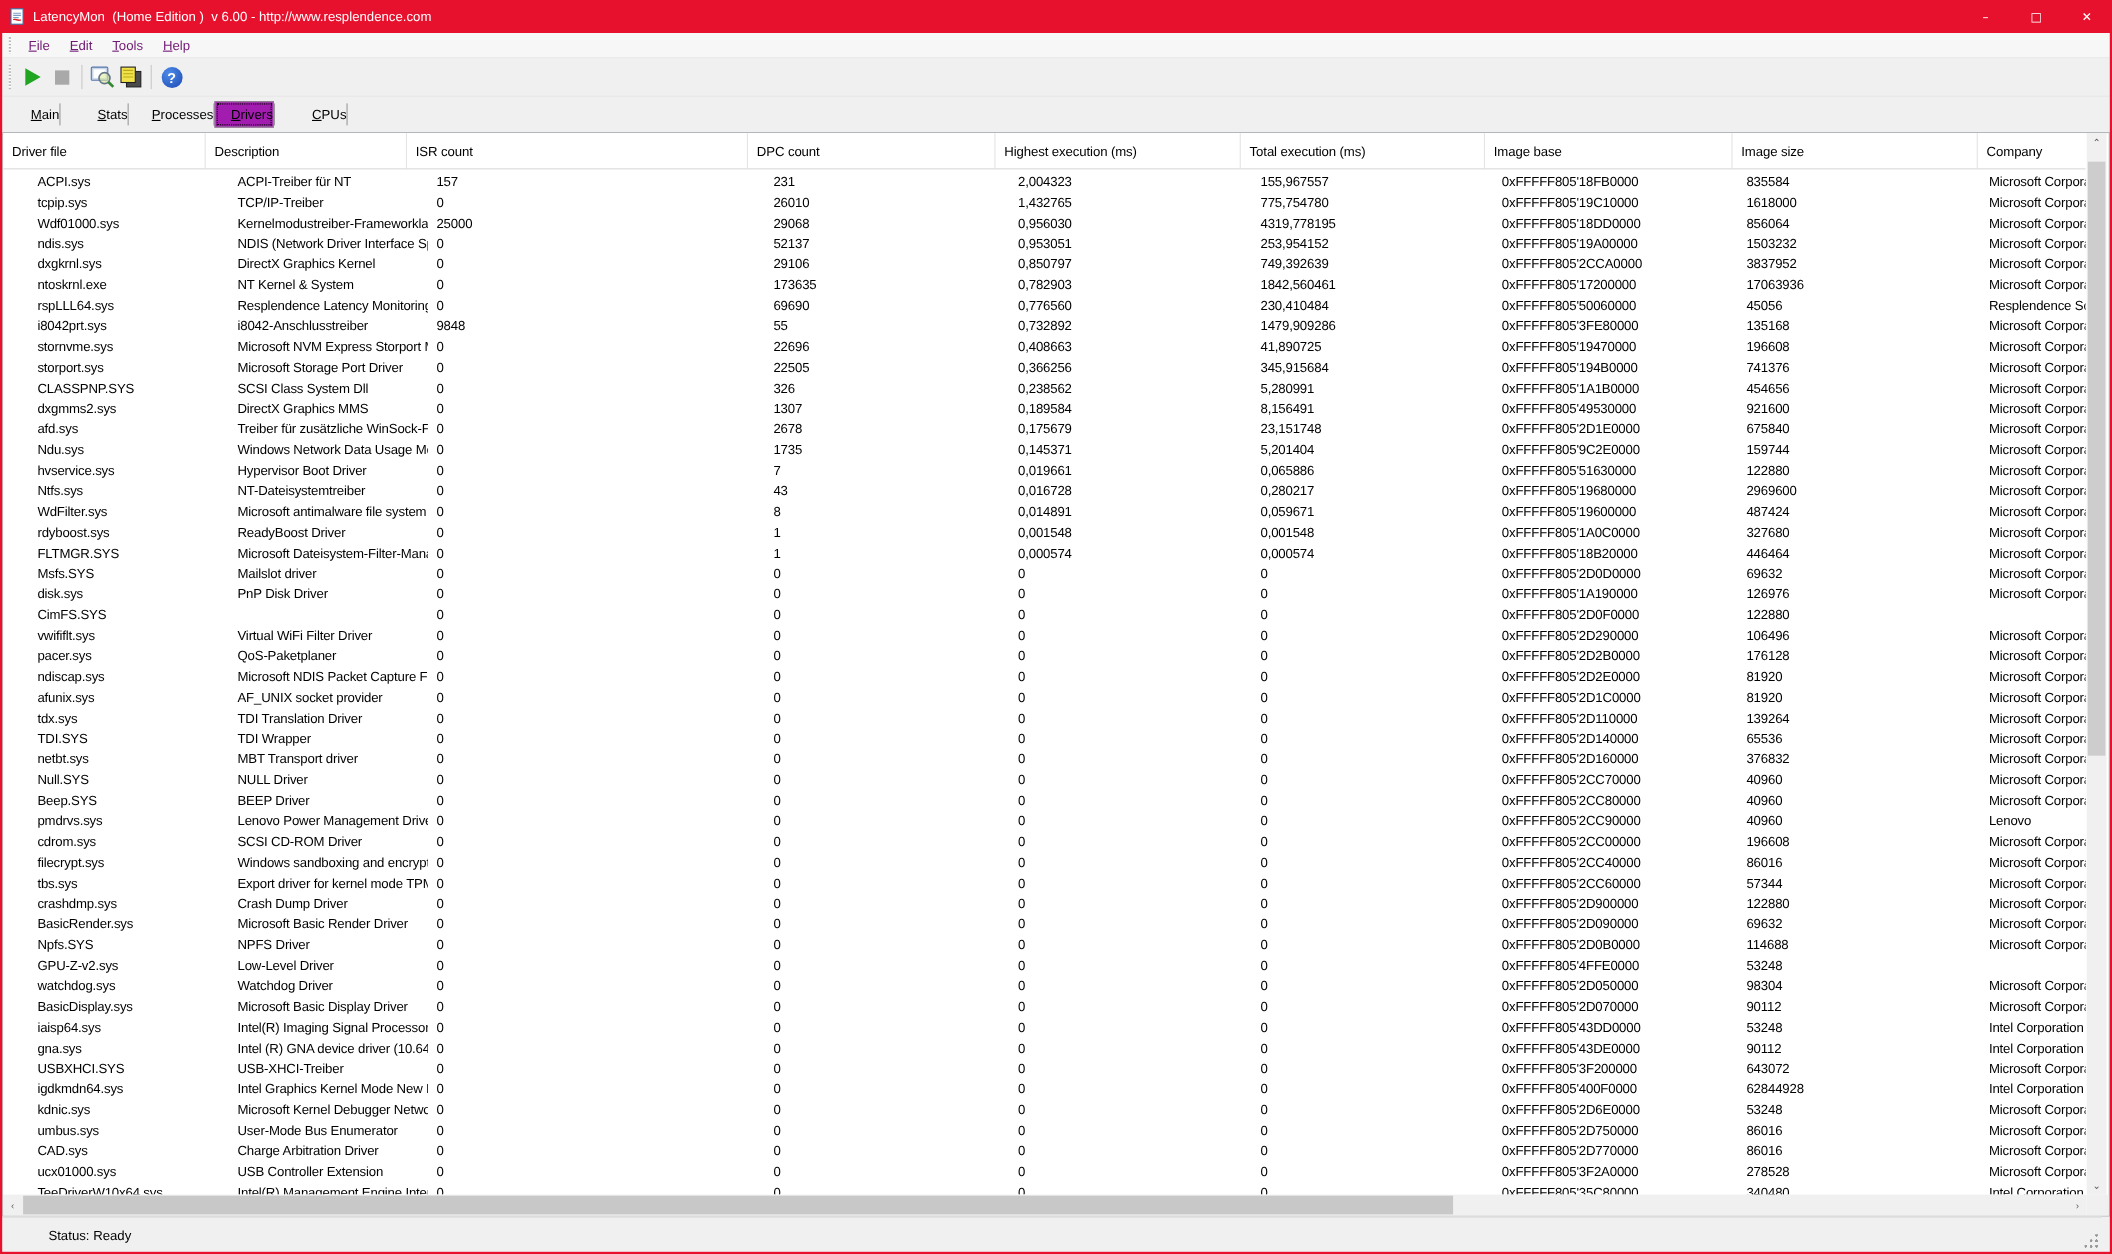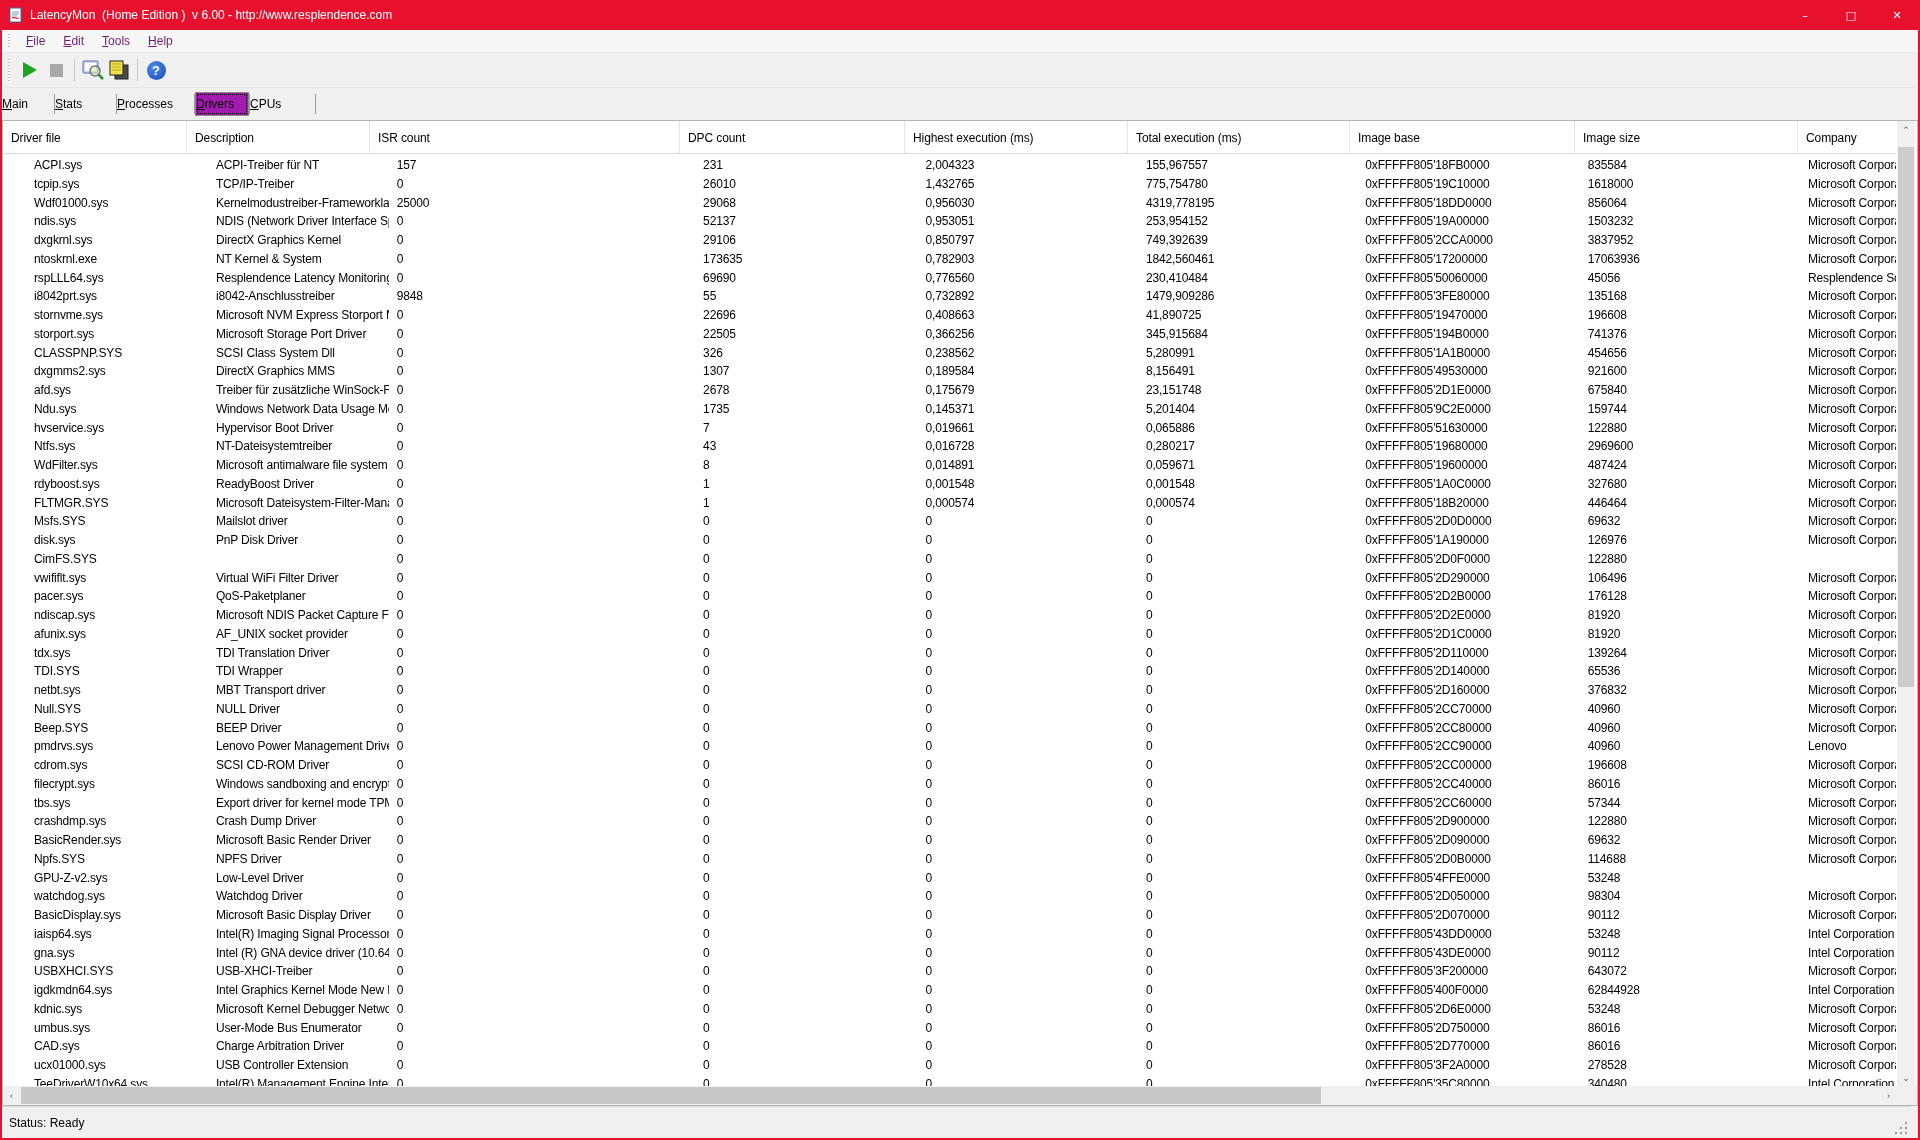--- a/index.html
+++ b/index.html
@@ -43,21 +43,21 @@
               border-top:8px solid transparent; border-bottom:8px solid transparent; }
   .stop-sq { width:13px; height:13px; background:#A9A9A9; }
   .help-circle { width:19px; height:19px; border-radius:50%;
                  background:radial-gradient(circle at 35% 30%, #4D8BE8, #1B49B5);
                  color:#fff; font-weight:bold; font-size:13px; display:flex;
                  align-items:center; justify-content:center; }
 
   
   .tabbar { position:absolute; left:2px; top:88px; width:1916px; height:32px;
             background:#F0F0F0; display:flex; align-items:center; }
-  .tab { display:inline-block; font-size:12px; color:#000; text-align:left;
+  .tab { display:inline-block; font-size:12px; color:#000; text-align:right;
          padding:4px 0; }
   .tab::first-letter { text-decoration:underline; }
   .tab-sep { width:1px; height:20px; background:#9A9A9A; }
   .tab-w0{width:52px;} .tab-w1{width:61px;} .tab-w2{width:77px;} .tab-w3{width:54px;} .tab-w4{width:65px;}
   .tab.active { border:1px solid #8A8A8A; outline:1px dotted #000; outline-offset:-3px;
                 background:#a21caf; }
 
   
   .lv-frame { position:absolute; left:2px; top:120px; width:1916px; height:986px;
               background:#FFFFFF; border:1px solid #B3B7BC; }
@@ -89,21 +89,21 @@
                     align-items:center; justify-content:center; color:#5A5A5A; font-size:9px; }
   .hscroll .arrow.left { left:0; }
   .hscroll .arrow.right { right:0; }
   .hscroll .thumb { position:absolute; left:18px; top:1px; width:1300px; height:17px; background:#C8C8C8; }
   .scroll-corner { position:absolute; left:1897px; top:1086px; width:20px; height:19px;
                    background:#F0F0F0; z-index:6; }
 
   
   .statusbar { position:absolute; left:2px; top:1106px; width:1909px; height:32px;
                background:#F0F0F0; border-top:1px solid #DADADA;
-               display:flex; align-items:center; z-index:7; }
+               display:flex; align-items:center; z-index:7;padding-left:35px; }
   .status-text { font-size:12px; color:#000; padding-left:7px; }
   .resize-grip { position:absolute; right:3px; bottom:3px; width:13px; height:13px;
     background:
       radial-gradient(circle at 11px 11px,#9a9a9a 1.2px,transparent 1.4px),
       radial-gradient(circle at 11px 6px,#9a9a9a 1.2px,transparent 1.4px),
       radial-gradient(circle at 6px 11px,#9a9a9a 1.2px,transparent 1.4px),
       radial-gradient(circle at 11px 1px,#9a9a9a 1.2px,transparent 1.4px),
       radial-gradient(circle at 6px 6px,#9a9a9a 1.2px,transparent 1.4px),
       radial-gradient(circle at 1px 11px,#9a9a9a 1.2px,transparent 1.4px); }
 </style>

